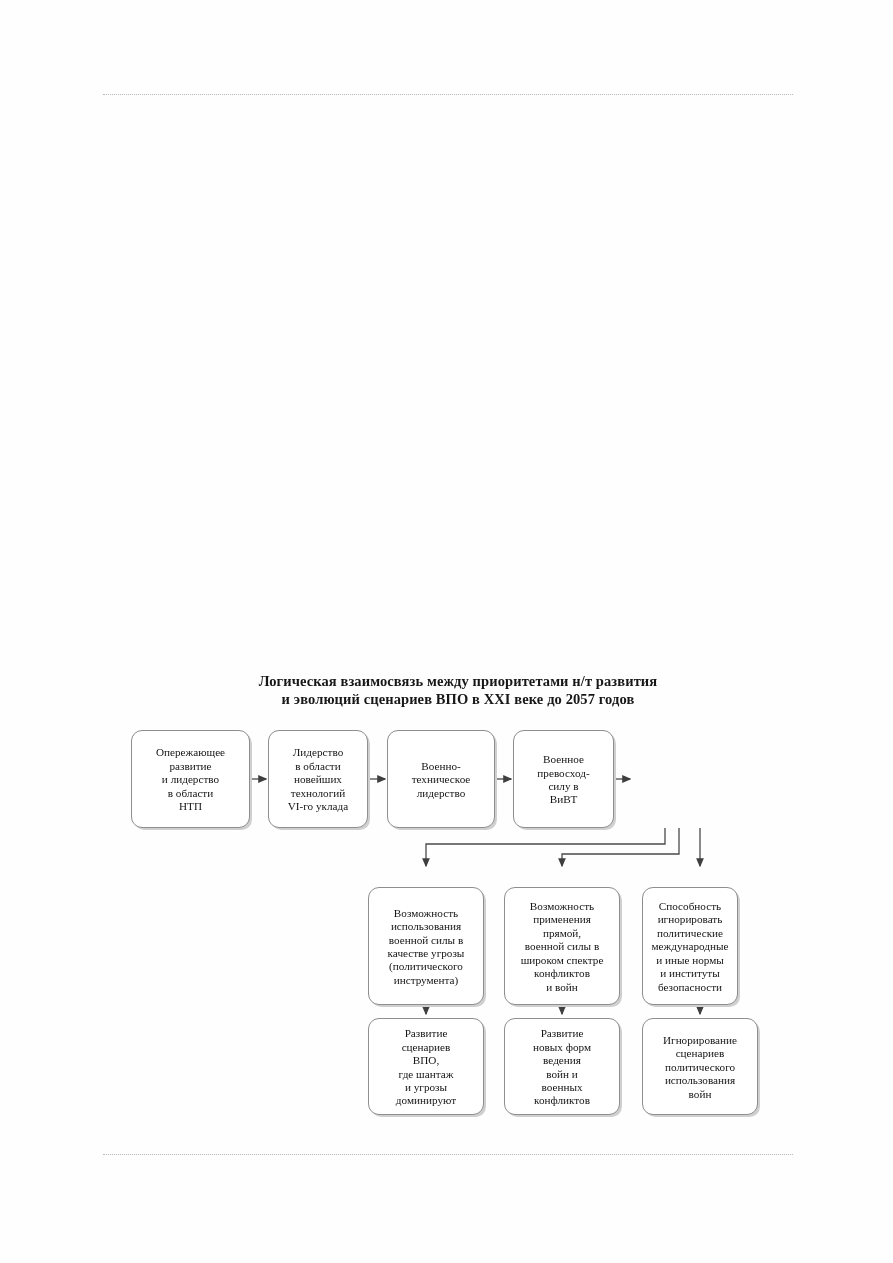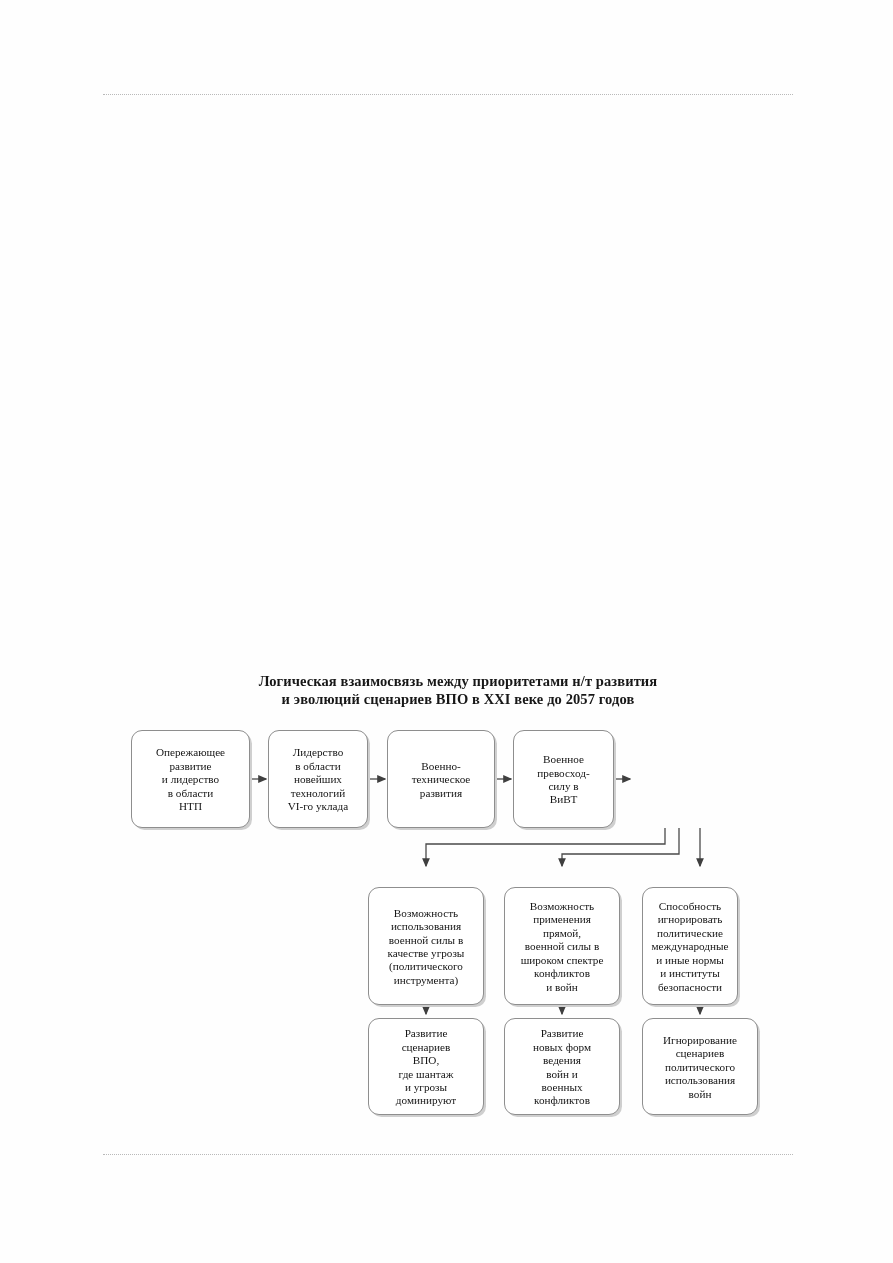--- a/index.html
+++ b/index.html
@@ -150,21 +150,21 @@
     <div class="node r1 n2">
       <span>Лидерство
 в области
 новейших
 технологий
 VI-го уклада</span>
     </div>
     <div class="node r1 n3">
       <span>Военно-
 техническое
-развития</span>
+лидерство</span>
     </div>
     <div class="node r1 n4">
       <span>Военное
 превосход-
 силу в
 ВиВТ</span>
     </div>
 
     <div class="node r2 m1">
       <span>Возможность

